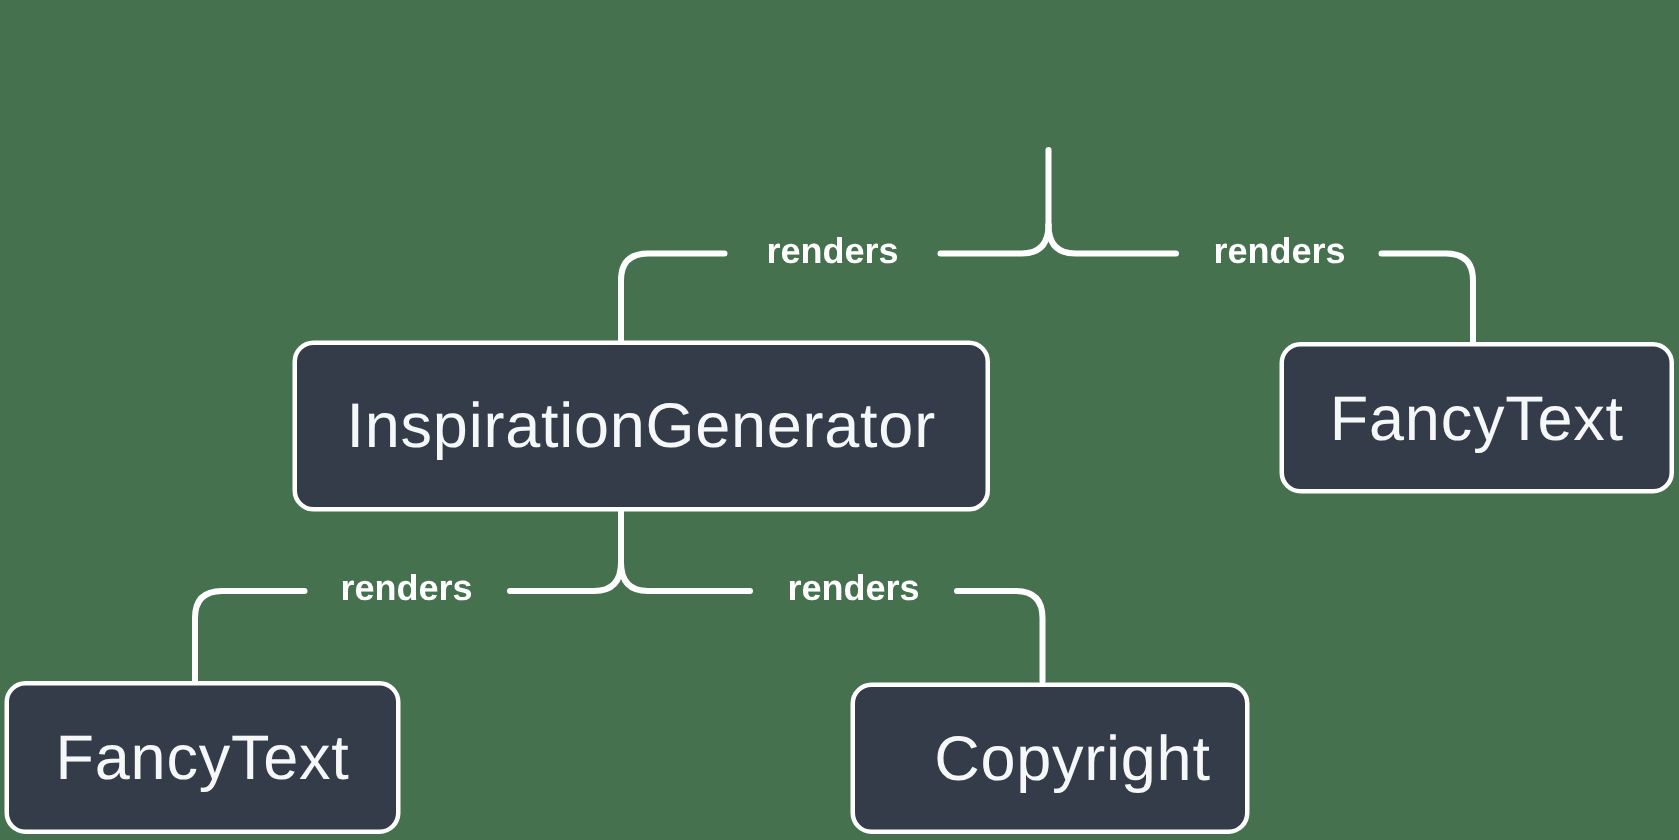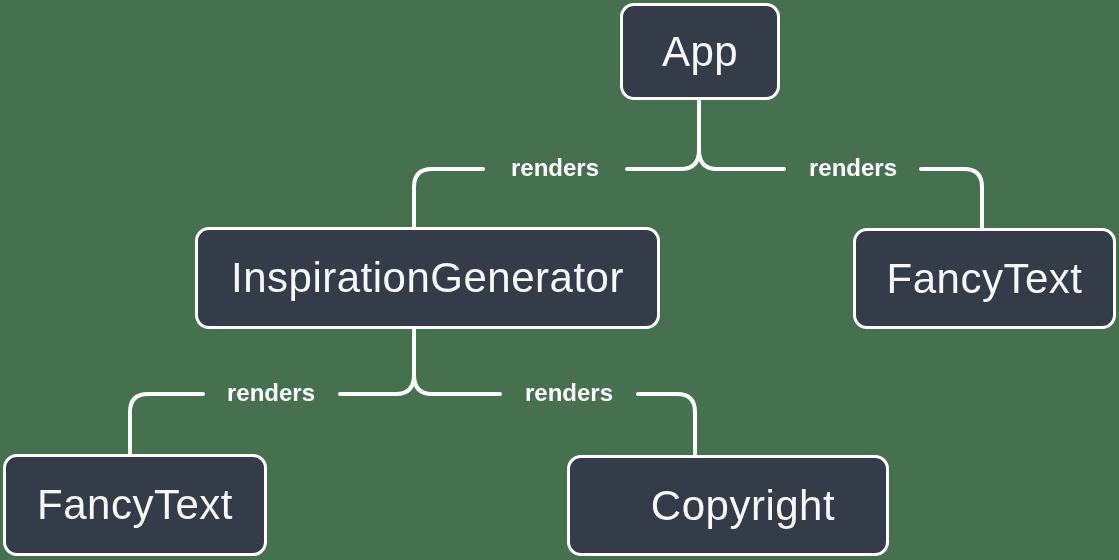--- a/index.html
+++ b/index.html
@@ -77,33 +77,30 @@
 
     <path d="M414,375 Q414,394 432,394 H500"></path>
     <path d="M638,394 H677 Q695,394 695,412 V454"></path>
   </svg>
 
   <span class="edge-label" style="left:555px; top:168px;">renders</span>
   <span class="edge-label" style="left:853px; top:168px;">renders</span>
   <span class="edge-label" style="left:271px; top:393px;">renders</span>
   <span class="edge-label" style="left:569px; top:393px;">renders</span>
 
-  <div class="node" style="left:620px; top:3px; width:160px; height:97px;">
-    <span>App</span>
-  </div>
 
-  <div class="node" style="left:195px; top:227px; width:465px; height:102px;">
+  <div class="node" style="left:195px; top:227px; width:465px; height:114px;">
     <span>InspirationGenerator</span>
   </div>
 
   <div class="node" style="left:853px; top:228px; width:263px; height:101px;">
     <span>FancyText</span>
   </div>
 
   <div class="node" style="left:3px; top:454px; width:264px; height:102px;">
     <span>FancyText</span>
   </div>
 
-  <div class="node" style="left:567px; top:455px; width:322px; height:101px;padding-left:30px;">
+  <div class="node" style="left:567px; top:455px; width:266px; height:101px;padding-left:30px;">
     <span>Copyright</span>
   </div>
 
 </div>
 
 </body></html>

